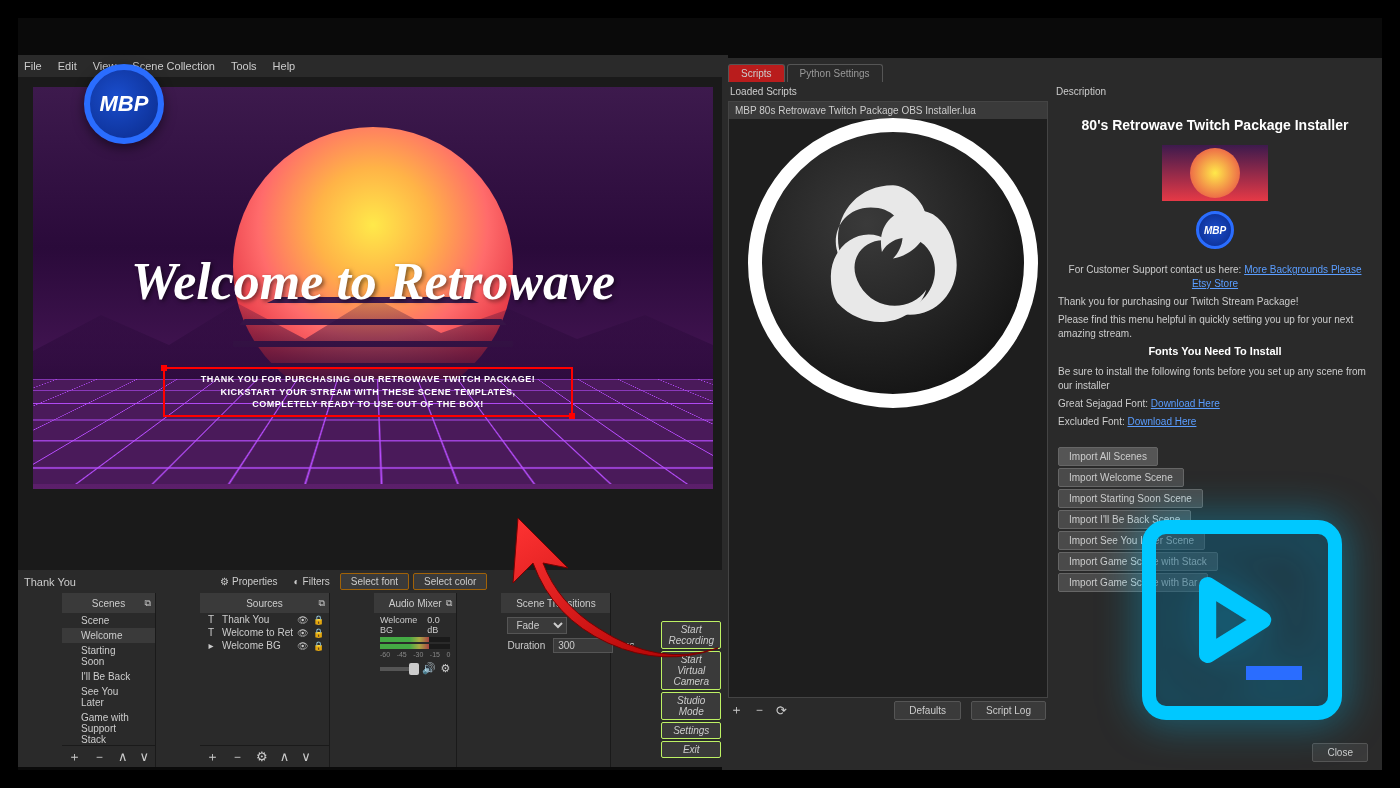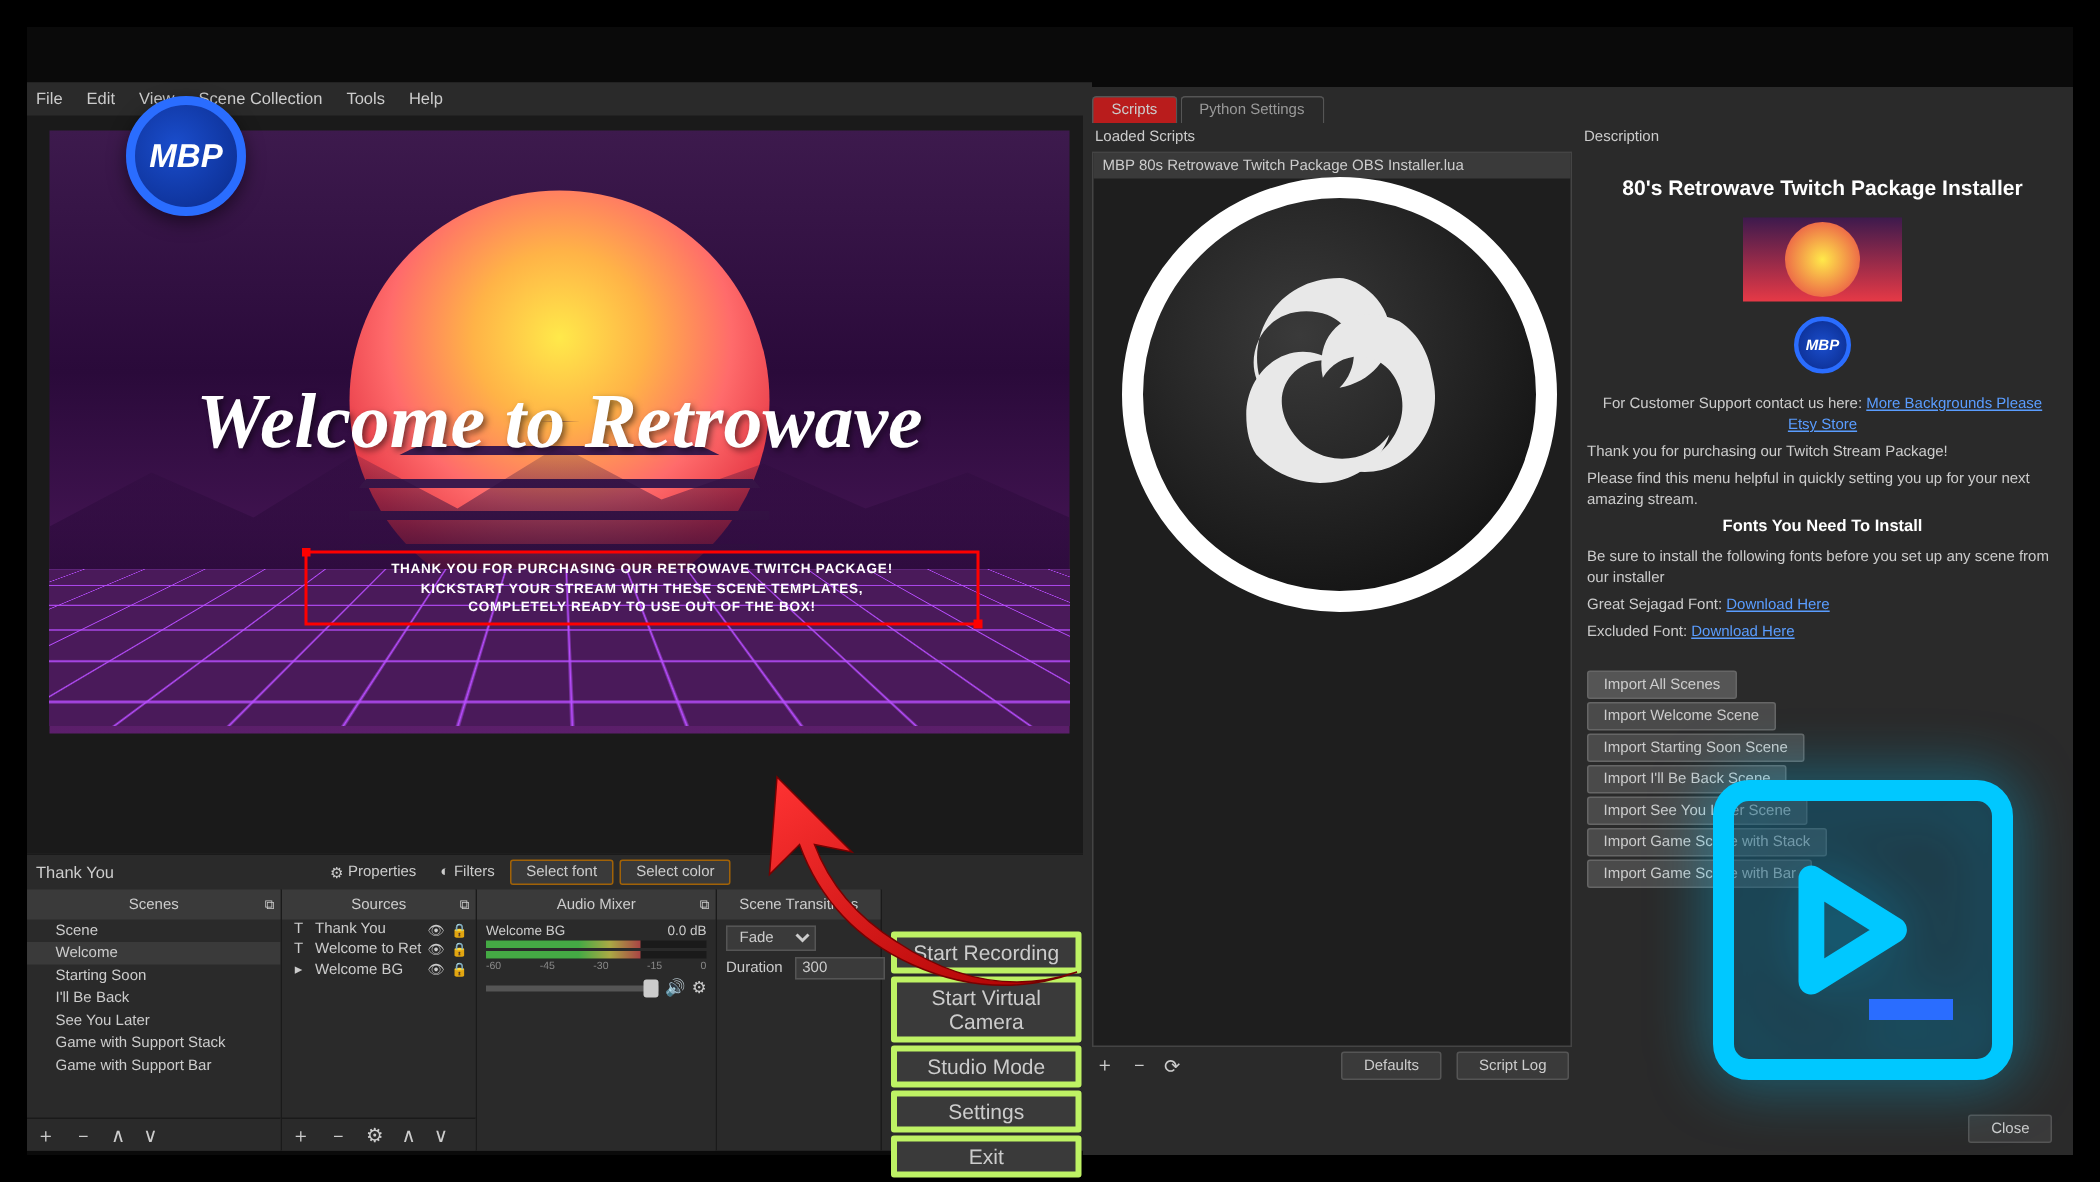--- a/index.html
+++ b/index.html
@@ -14,34 +14,34 @@
 .preview-area { position: relative; height: 492px; background: #1a1a1a; padding: 10px; }
 .preview-canvas { position: relative; width: 680px; height: 402px; margin: 0 auto; background: linear-gradient(180deg, #3d1a4d 0%, #2a0a3a 40%, #5c1f6b 100%); overflow: hidden; }
 
 
 .sun { position: absolute; top: 40px; left: 50%; transform: translateX(-50%); width: 280px; height: 280px; border-radius: 50%; background: radial-gradient(circle at 50% 35%, #ffe94a 0%, #ffb347 25%, #ff6b6b 50%, #e63946 70%, #c1121f 100%); }
 .sun::before { content: ""; position: absolute; inset: 0; border-radius: 50%; background: repeating-linear-gradient(180deg, transparent 0 16px, #3d1a4d 16px 22px); top: 55%; }
 .mountains { position: absolute; bottom: 90px; left: 0; right: 0; height: 120px; background: linear-gradient(180deg, transparent 0%, #2a0a3a 100%); clip-path: polygon(0 60%, 10% 30%, 20% 55%, 30% 20%, 40% 50%, 50% 15%, 60% 45%, 70% 25%, 80% 50%, 90% 30%, 100% 55%, 100% 100%, 0 100%); }
 .grid-floor { position: absolute; bottom: 0; left: -20%; right: -20%; height: 110px; background: #4a1a5a; background-image: repeating-linear-gradient(90deg, #b84dff 0 1px, transparent 1px 40px), repeating-linear-gradient(180deg, #b84dff 0 1px, transparent 1px 20px); transform: perspective(200px) rotateX(60deg); transform-origin: top; }
 
 .welcome-text { position: absolute; top: 165px; left: 0; right: 0; text-align: center; color: #fff; font-family: 'Brush Script MT', cursive; font-size: 52px; font-style: italic; font-weight: bold; text-shadow: 2px 2px 4px rgba(0,0,0,0.5); }
-.thank-text-box { position: absolute; top: 280px; left: 130px; width: 450px; border: 2px solid #ff0000; padding: 4px 8px; text-align: center; margin-left: 40px; }
+.thank-text-box { position: absolute; top: 280px; left: 130px; width: 410px; border: 2px solid #ff0000; padding: 4px 8px; text-align: center; }
 .thank-text-box::before, .thank-text-box::after { content: ""; position: absolute; width: 6px; height: 6px; background: #ff0000; }
 .thank-text-box::before { top: -4px; left: -4px; }
 .thank-text-box::after { bottom: -4px; right: -4px; }
 .thank-line { color: #fff; font-size: 9px; font-weight: bold; letter-spacing: 0.5px; line-height: 1.4; }
 
 .source-toolbar { height: 24px; background: #2a2a2a; display: flex; align-items: center; padding: 0 6px; color: #ccc; font-size: 11px; border-top: 1px solid #1a1a1a; }
 .source-toolbar .label { flex: 0 0 190px; }
 .source-toolbar .btn-group { display: flex; gap: 4px; align-items: center; }
 .tb-btn { background: #3a3a3a; color: #ccc; border: 1px solid #a16207; padding: 2px 10px; font-size: 10px; border-radius: 2px; }
 .tb-link { display: flex; align-items: center; gap: 3px; padding: 0 6px; font-size: 10px; }
 
 .docks { display: flex; height: 174px; background: #2a2a2a; }
-.dock { border-right: 1px solid #1a1a1a; display: flex; flex-direction: column; }
+.dock { border-right: 1px solid #1a1a1a; display: flex; flex-direction: column; margin-left: 44px; }
 .dock-header { height: 20px; background: #3a3a3a; color: #ccc; font-size: 10px; display: flex; align-items: center; justify-content: center; position: relative; }
 .dock-header .popout { position: absolute; right: 4px; font-size: 9px; }
 .dock-body { flex: 1; overflow: hidden; background: #2a2a2a; color: #ccc; font-size: 10px; }
 .dock-footer { height: 22px; background: #2a2a2a; display: flex; align-items: center; gap: 12px; padding: 0 6px; color: #ccc; font-size: 13px; border-top: 1px solid #1a1a1a; }
 .dock-footer span { cursor: pointer; }
 
 .scene-list .item { padding: 2px 19px; }
 .scene-list .item.sel { background: #3a3a3a; }
 
 .source-row { display: flex; align-items: center; padding: 1px 4px; gap: 4px; }
@@ -56,21 +56,21 @@
 .meter-scale { font-size: 7px; color: #888; display: flex; justify-content: space-between; }
 .slider-row { display: flex; align-items: center; gap: 4px; margin-top: 4px; }
 .slider-track { flex: 1; height: 4px; background: #555; position: relative; }
 .slider-thumb { position: absolute; right: 0; top: -4px; width: 10px; height: 12px; background: #ccc; border-radius: 2px; }
 
 .trans-body { padding: 4px 6px; font-size: 10px; color: #ccc; }
 .trans-body select, .trans-body input { background: #3a3a3a; color: #ccc; border: 1px solid #555; font-size: 10px; padding: 1px 4px; width: 60px; }
 .trans-row { display: flex; gap: 8px; align-items: center; margin-top: 4px; }
 
 .controls-body { padding: 8px 6px; display: flex; flex-direction: column; gap: 2px; }
-.ctrl-btn { background: #3a3a3a; color: #ccc; border: 4px solid #bef264; padding: 2px 6px; font-size: 14px; border-radius: 2px; text-align: center; }
+.ctrl-btn { background: #3a3a3a; color: #ccc; border: 1px solid #bef264; padding: 2px 6px; font-size: 10px; border-radius: 2px; text-align: center; font-style: italic; }
 
 
 .scripts-win { position: absolute; top: 40px; left: 704px; width: 660px; height: 712px; background: #2a2a2a; }
 .tab-strip { height: 24px; display: flex; align-items: end; padding: 0 6px; background: #2a2a2a; }
 .tab { padding: 3px 12px; font-size: 10px; color: #ccc; background: #b91c1c; border: 1px solid #555; border-bottom: none; margin-right: 2px; border-radius: 3px 3px 0 0; }
 .tab.inactive { background: #2a2a2a; color: #999; }
 
 .scripts-body { display: flex; padding: 0 6px; height: 640px; }
 .scripts-left { width: 320px; display: flex; flex-direction: column; }
 .scripts-right { flex: 1; display: flex; flex-direction: column; padding-left: 6px; }

